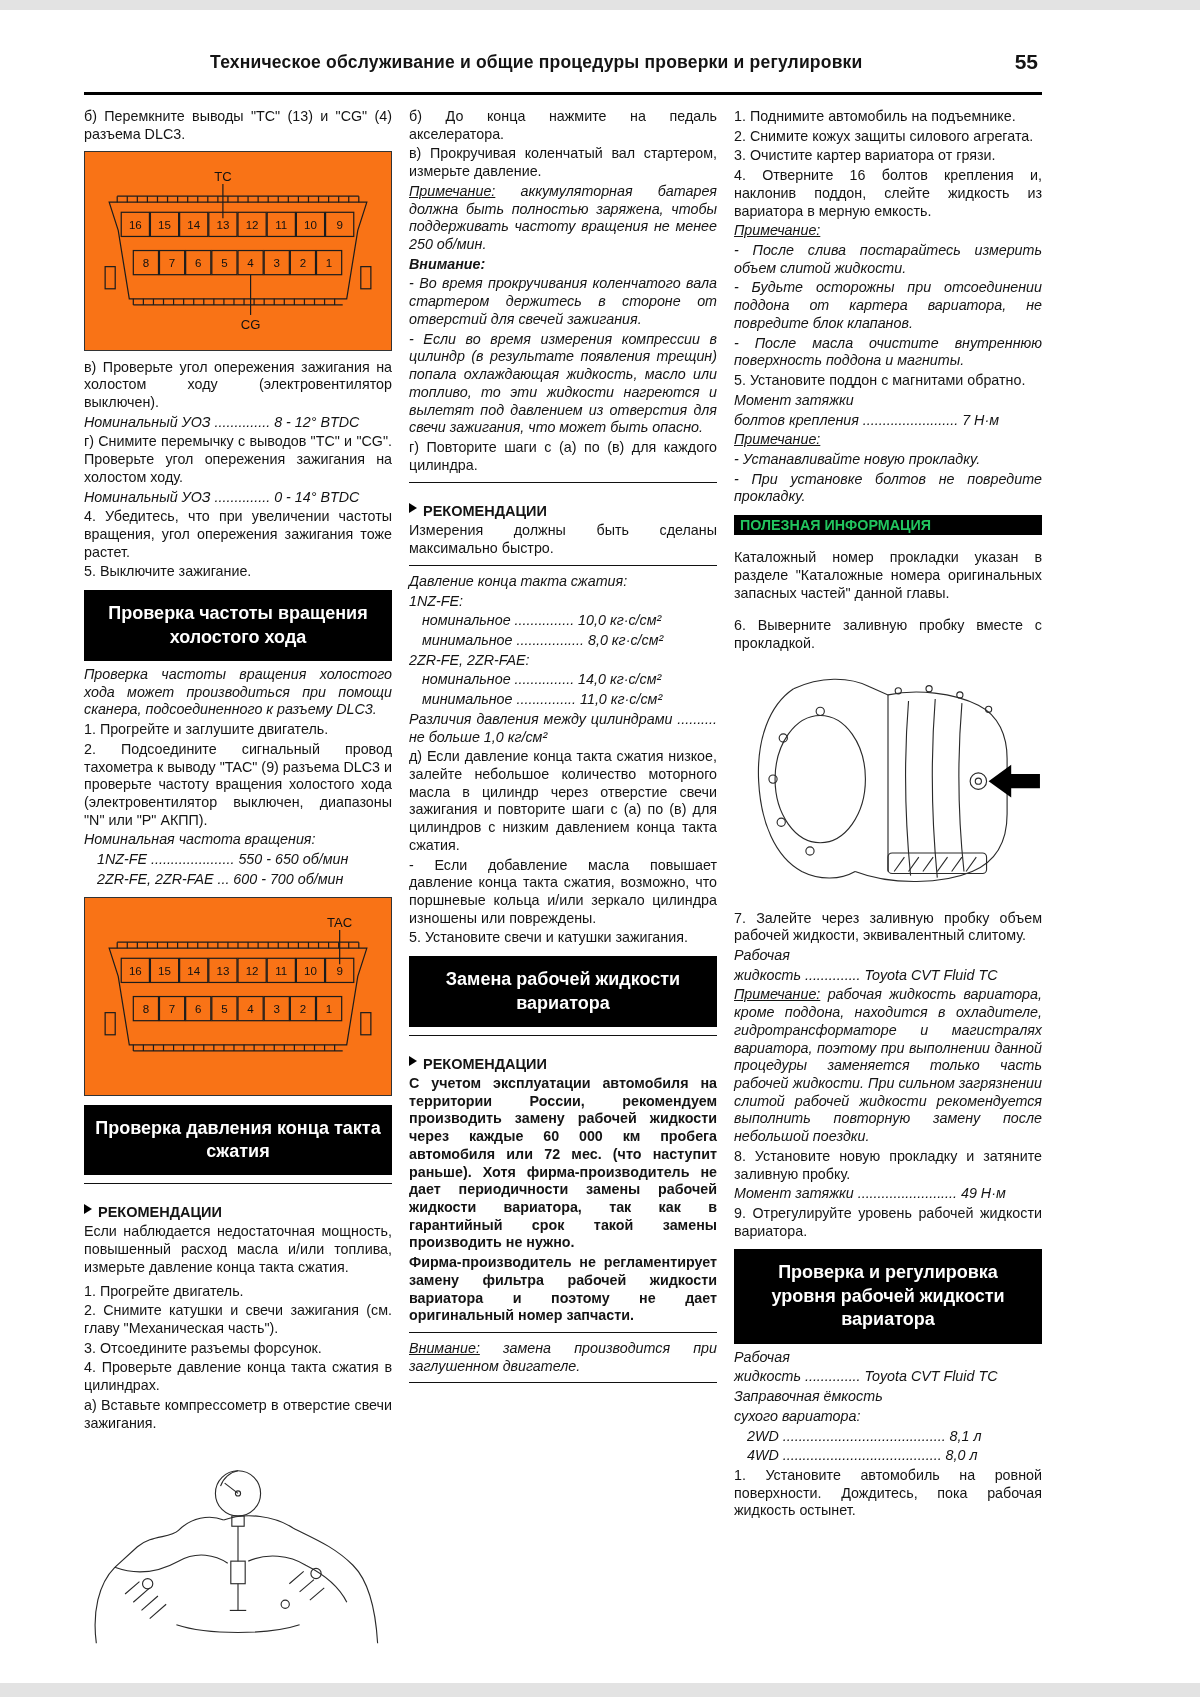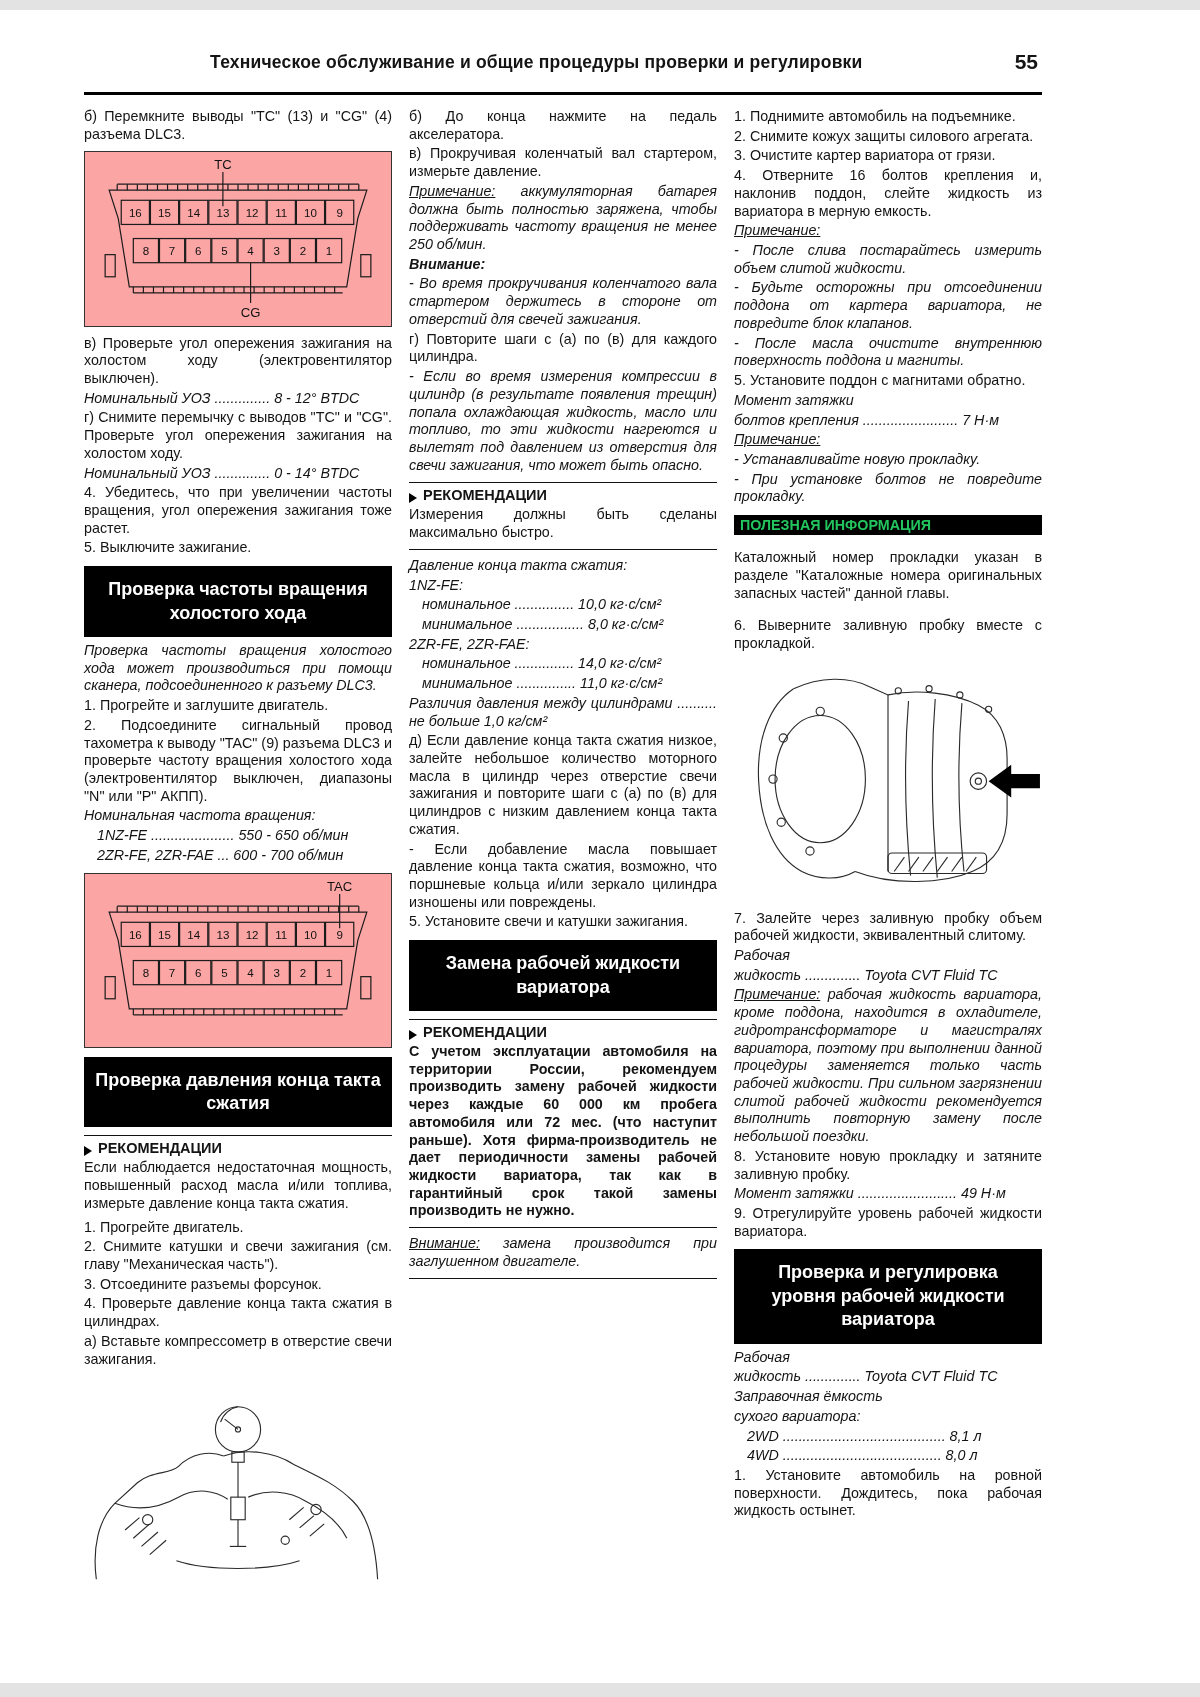--- a/index.html
+++ b/index.html
@@ -17,29 +17,29 @@
   .col{flex:1;min-width:0}
   .blk{margin:0 0 2px}
   .para{font-size:14.3px;line-height:1.24;text-align:justify}
   .it{font-style:italic}
   .bold{font-weight:bold}
   .spec{font-size:14.3px;line-height:1.24;font-style:italic}
   .indent{padding-left:13px}
   .note-lead{font-style:italic;text-decoration:underline}
   .section-header{background:#000;color:#fff;font-weight:bold;font-size:18px;line-height:1.3;
                   text-align:center;padding:12px 10px;margin:9px 0 5px}
-  .reco{display:flex;align-items:flex-end;gap:6px;border-top:1.5px solid #111;padding-top:4px;
+  .reco{display:flex;align-items:flex-start;gap:6px;border-top:1.5px solid #111;padding-top:20px;
         margin-top:8px;margin-bottom:3px;font-weight:bold;font-size:14.5px}
   .reco-icon{flex:0 0 auto;width:0;height:0;border-left:8px solid #000;
              border-top:5px solid transparent;border-bottom:5px solid transparent}
   .rule{border:0;border-top:1.5px solid #111;margin:7px 0}
   .infobox{margin:9px 0 5px}
   .infobox-title{background:#000;color:#22c55e;font-weight:bold;font-size:14.3px;padding:2px 6px;margin:0 0 3px}
   .diagram{margin:8px 0}
-  .diagram.boxed{border:1.2px solid #333;padding:4px 2px;background:#fca5a5}
+  .diagram.boxed{border:1.2px solid #333;padding:16px 2px;background:#f97316}
   .dline{stroke:#1c1c1c;stroke-width:1.2;fill:none}
   .dpin{font-size:11.5px;fill:#111}
   .dlabel{font-size:13px;fill:#111}
   svg{display:block;width:100%;height:auto}
   .mt{margin-top:6px}
 </style>
 </head>
 <body>
 
 <div class="page">
@@ -284,22 +284,22 @@
               </g>
             </svg>
           </div>
         </section>
       <section class="col" id="col-1">
           <p class="blk para">б) До конца нажмите на педаль акселератора.</p>
           <p class="blk para">в) Прокручивая коленчатый вал стартером, измерьте давление.</p>
           <p class="blk para it"><span class="note-lead">Примечание:</span><span> аккумуляторная батарея должна быть полностью заряжена, чтобы поддерживать частоту вращения не менее 250 об/мин.</span></p>
           <p class="blk para it bold">Внимание:</p>
           <p class="blk para it">- Во время прокручивания коленчатого вала стартером держитесь в стороне от отверстий для свечей зажигания.</p>
+          <p class="blk para it">- Если во время измерения компрессии в цилиндр (в результате появления трещин) попала охлаждающая жидкость, масло или топливо, то эти жидкости нагреются и вылетят под давлением из отверстия для свечи зажигания, что может быть опасно.</p>
           <p class="blk para">г) Повторите шаги с (а) по (в) для каждого цилиндра.</p>
-          <p class="blk para it">- Если во время измерения компрессии в цилиндр (в результате появления трещин) попала охлаждающая жидкость, масло или топливо, то эти жидкости нагреются и вылетят под давлением из отверстия для свечи зажигания, что может быть опасно.</p>
           <div class="blk reco">
             <span class="reco-icon"></span>
             <span>РЕКОМЕНДАЦИИ</span>
           </div>
           <p class="blk para">Измерения должны быть сделаны максимально быстро.</p>
           <hr class="rule">
           <p class="blk para it mt">Давление конца такта сжатия:</p>
           <p class="blk spec">1NZ-FE:</p>
           <p class="blk spec indent">номинальное ............... 10,0 кг·с/см²</p>
           <p class="blk spec indent">минимальное ................. 8,0 кг·с/см²</p>
@@ -309,20 +309,21 @@
           <p class="blk para it">Различия давления между цилиндрами .......... не больше 1,0 кг/см²</p>
           <p class="blk para">д) Если давление конца такта сжатия низкое, залейте небольшое количество моторного масла в цилиндр через отверстие свечи зажигания и повторите шаги с (а) по (в) для цилиндров с низким давлением конца такта сжатия.</p>
           <p class="blk para">- Если добавление масла повышает давление конца такта сжатия, возможно, что поршневые кольца и/или зеркало цилиндра изношены или повреждены.</p>
           <p class="blk para">5. Установите свечи и катушки зажигания.</p>
           <h2 class="blk section-header">Замена рабочей жидкости вариатора</h2>
           <div class="blk reco">
             <span class="reco-icon"></span>
             <span>РЕКОМЕНДАЦИИ</span>
           </div>
           <p class="blk para bold">С учетом эксплуатации автомобиля на территории России, рекомендуем производить замену рабочей жидкости через каждые 60 000 км пробега автомобиля или 72 мес. (что наступит раньше). Хотя фирма-производитель не дает периодичности замены рабочей жидкости вариатора, так как в гарантийный срок такой замены производить не нужно.</p>
+          <p class="blk para bold">Фирма-производитель не регламентирует замену фильтра рабочей жидкости вариатора и поэтому не дает оригинальный номер запчасти.</p>
           <hr class="rule">
           <p class="blk para it"><span class="note-lead">Внимание:</span><span> замена производится при заглушенном двигателе.</span></p>
           <hr class="rule">
         </section>
       <section class="col" id="col-2">
           <p class="blk para">1. Поднимите автомобиль на подъемнике.</p>
           <p class="blk para">2. Снимите кожух защиты силового агрегата.</p>
           <p class="blk para">3. Очистите картер вариатора от грязи.</p>
           <p class="blk para">4. Отверните 16 болтов крепления и, наклонив поддон, слейте жидкость из вариатора в мерную емкость.</p>
           <p class="blk para it"><span class="note-lead">Примечание:</span></p>

